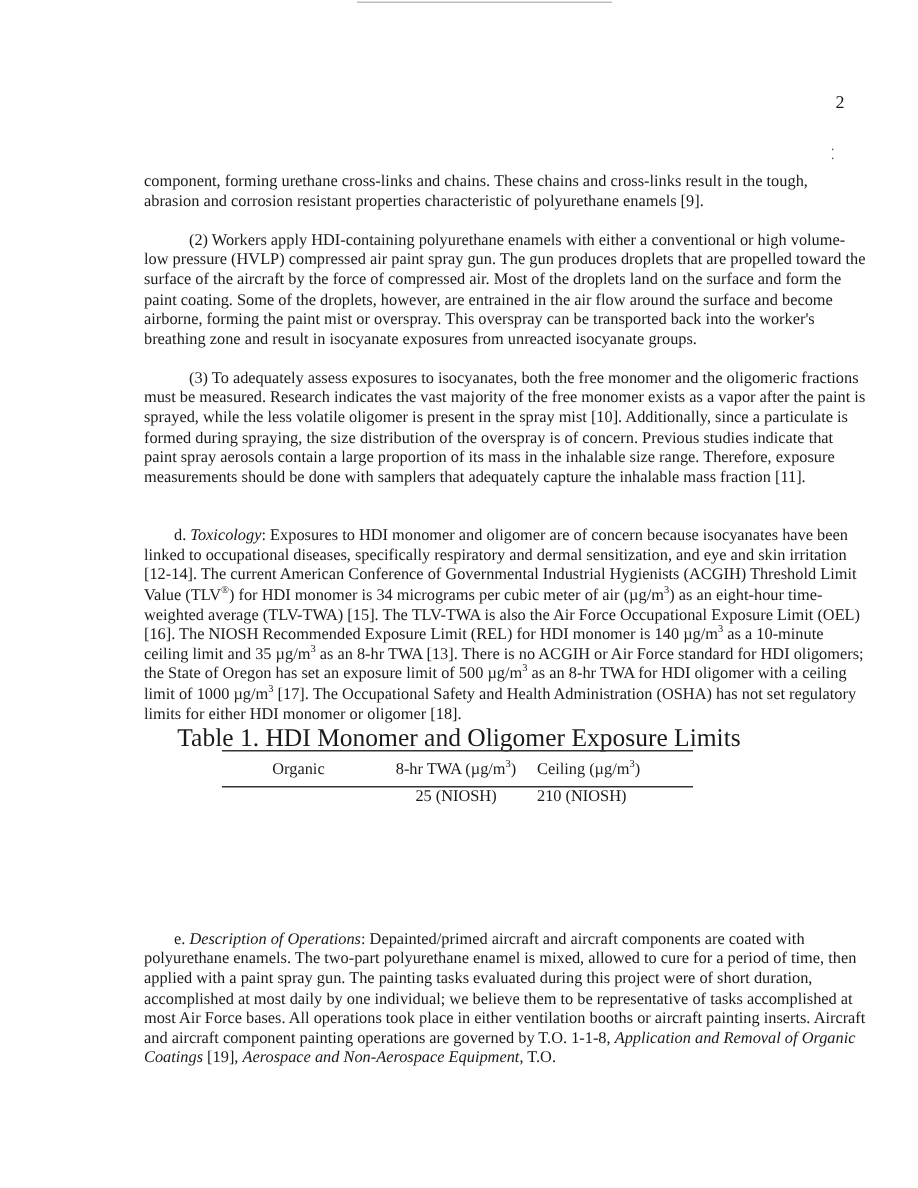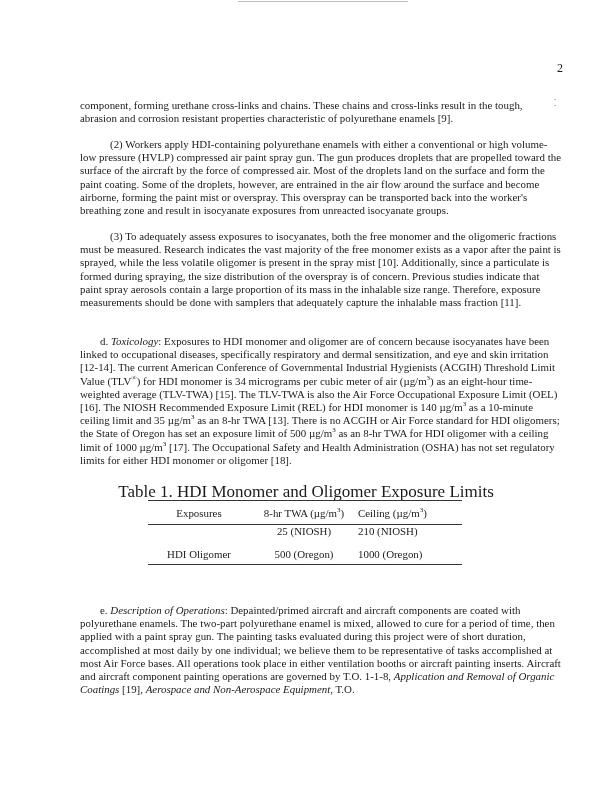--- a/index.html
+++ b/index.html
@@ -1,21 +1,21 @@
 <!DOCTYPE html>
 <html><head>
 <meta charset="utf-8">
 <style>
   html, body { margin:0; padding:0; background:#ffffff; }
   body { width:612px; height:792px; position:relative; overflow:hidden;
          font-family:"Liberation Serif","DejaVu Serif",serif; color:#1a1a1a; }
   .topline { position:absolute; left:238px; top:1px; width:170px; height:1px; background:#bdbdbd; }
   .pagenum { position:absolute; left:557px; top:61px; font-size:12px; }
   .speck { position:absolute; left:554px; top:94px; font-size:9px; line-height:6px; color:#555; }
-  .para { position:absolute; left:80px; width:482px; font-size:10.9px; line-height:13.2px; margin:0; text-align:left; }
+  .para { position:absolute; left:80px; width:482px; font-size:10.9px; line-height:13.2px; margin:16px; text-align:left; }
   .ind { display:inline-block; width:30px; }
   .ind2 { display:inline-block; width:20px; }
   sup { font-size:7px; line-height:0; }
   .caption { position:absolute; left:0; width:612px; top:482px; text-align:center; font-size:17px; }
   table.t { position:absolute; left:148px; top:500px; width:314px; border-collapse:collapse; font-size:10.9px; }
   table.t th { font-weight:normal; padding:6px 0 5px 0; border-top:1.5px solid #333; border-bottom:1.5px solid #333; }
   table.t td { padding:0; line-height:13px; vertical-align:top; }
   table.t tr.last td { padding-top:10px; padding-bottom:3px; border-bottom:1.5px solid #333; }
   table.t tr.first td { padding-top:2px; }
   .c1 { width:102px; text-align:center; }
@@ -36,30 +36,25 @@
 
 <p class="para" style="top:230px"><span class="ind"></span><span>(3)  To adequately assess exposures to isocyanates, both the free monomer and the oligomeric fractions must be measured.  Research indicates the vast majority of the free monomer exists as a vapor after the paint is sprayed, while the less volatile oligomer is present in the spray mist [10].  Additionally, since a particulate is formed during spraying, the size distribution of the overspray is of concern.  Previous studies indicate that paint spray aerosols contain a large proportion of its mass in the inhalable size range.  Therefore, exposure measurements should be done with samplers that adequately capture the inhalable mass fraction [11].</span></p>
 
 <p class="para" style="top:335px"><span class="ind2"></span><span>d.</span> <i>Toxicology</i><span>:  Exposures to HDI monomer and oligomer are of concern because isocyanates have been linked to occupational diseases, specifically respiratory and dermal sensitization, and eye and skin irritation [12-14].  The current American Conference of Governmental Industrial Hygienists (ACGIH) Threshold Limit Value (TLV</span><sup>®</sup><span>) for HDI monomer is 34 micrograms per cubic meter of air (µg/m</span><sup>3</sup><span>) as an eight-hour time-weighted average (TLV-TWA) [15].  The TLV-TWA is also the Air Force Occupational Exposure Limit (OEL) [16].  The NIOSH Recommended Exposure Limit (REL) for HDI monomer is 140 µg/m</span><sup>3</sup><span> as a 10-minute ceiling limit and 35 µg/m</span><sup>3</sup><span> as an 8-hr TWA [13].  There is no ACGIH or Air Force standard for HDI oligomers; the State of Oregon has set an exposure limit of 500 µg/m</span><sup>3</sup><span> as an 8-hr TWA for HDI oligomer with a ceiling limit of 1000 µg/m</span><sup>3</sup><span> [17].  The Occupational Safety and Health Administration (OSHA) has not set regulatory limits for either HDI monomer or oligomer [18].</span></p>
 
 <div class="caption">Table 1. HDI Monomer and Oligomer Exposure Limits</div>
 
 <table class="t">
   <tbody>
       <tr>
-    <th class="c1">Exposures</th>
+    <th class="c1">Organic</th>
     <th class="c2"><span>8-hr TWA (µg/m</span><sup>3</sup><span>)</span></th>
     <th class="c3"><span>Ceiling (µg/m</span><sup>3</sup><span>)</span></th>
   </tr>
   <tr>
     <td class="c1"></td>
     <td class="c2">25 (NIOSH)</td>
     <td class="c3">210 (NIOSH)</td>
   </tr>
-  <tr class="last">
-    <td class="c1">HDI Oligomer</td>
-    <td class="c2">500 (Oregon)</td>
-    <td class="c3">1000 (Oregon)</td>
-  </tr>
 </tbody>
   </table>
 
 <p class="para" style="top:604px"><span class="ind2"></span><span>e.</span> <i>Description of Operations</i><span>:  Depainted/primed aircraft and aircraft components are coated with polyurethane enamels.  The two-part polyurethane enamel is mixed, allowed to cure for a period of time, then applied with a paint spray gun.  The painting tasks evaluated during this project were of short duration, accomplished at most daily by one individual; we believe them to be representative of tasks accomplished at most Air Force bases.  All operations took place in either ventilation booths or aircraft painting inserts.  Aircraft and aircraft component painting operations are governed by T.O. 1-1-8, </span><i>Application and Removal of Organic Coatings</i><span> [19], </span><i>Aerospace and Non-Aerospace Equipment</i><span>, T.O.</span></p>
 
 </body></html>

